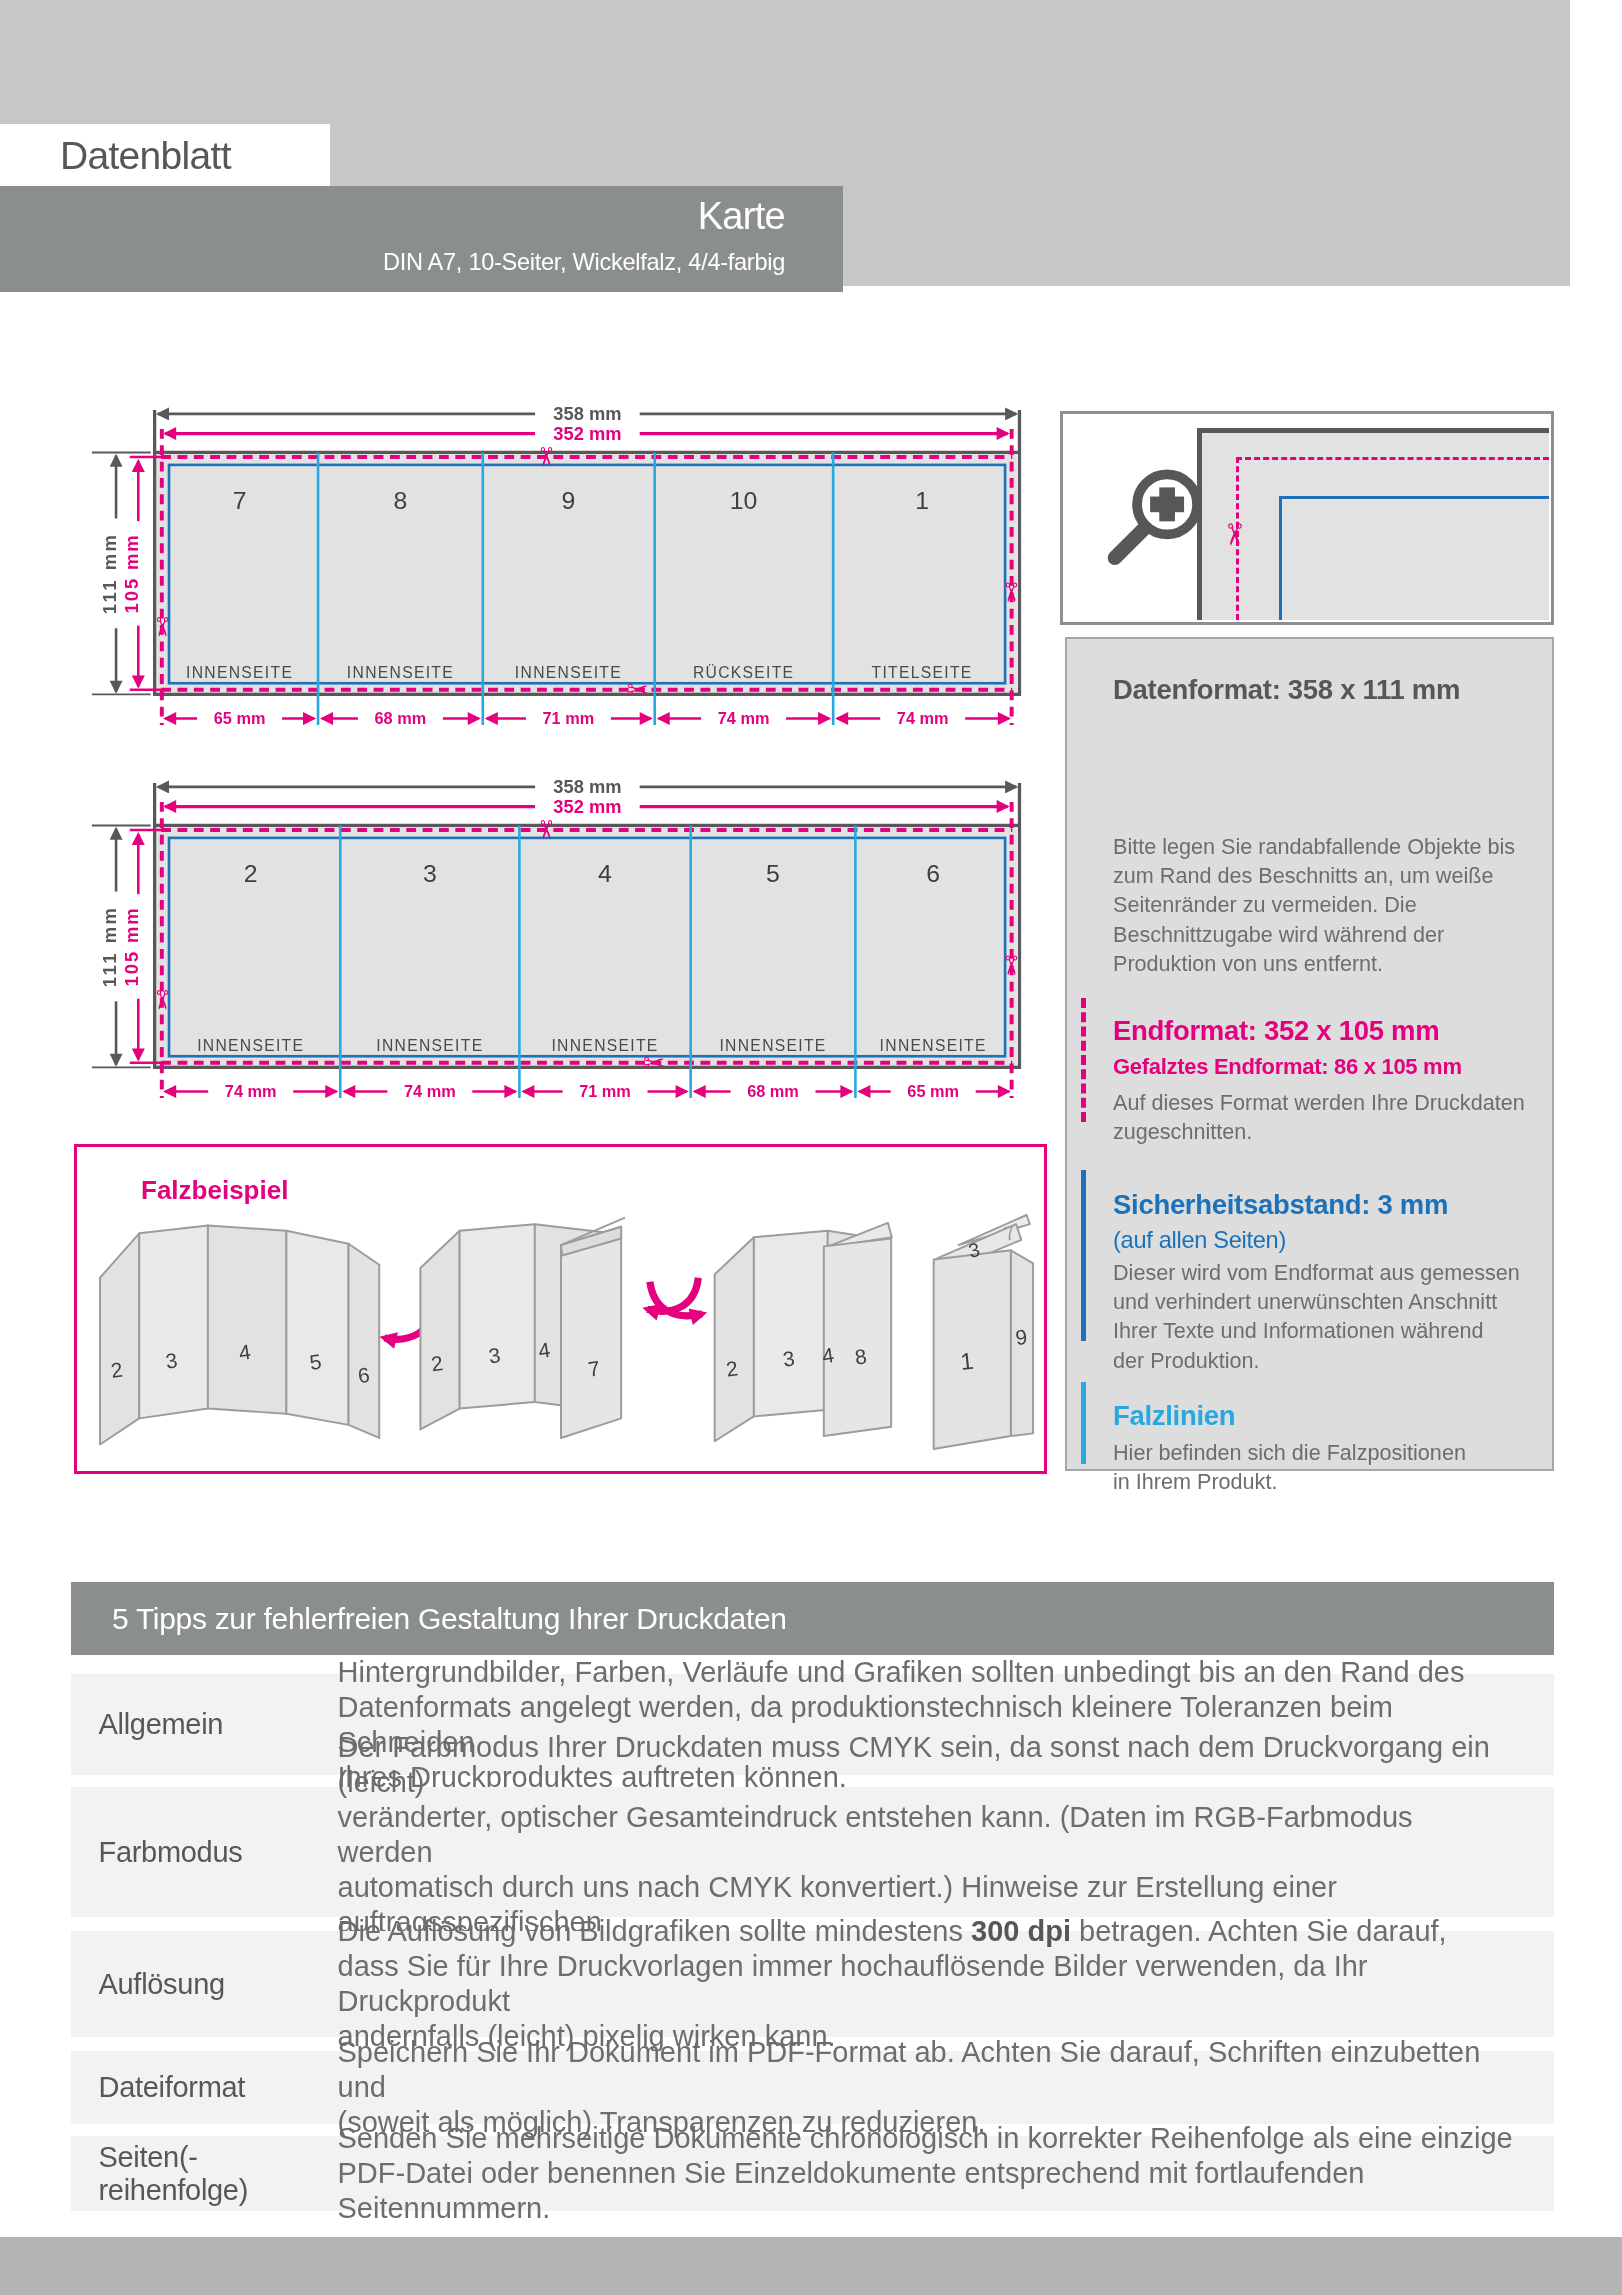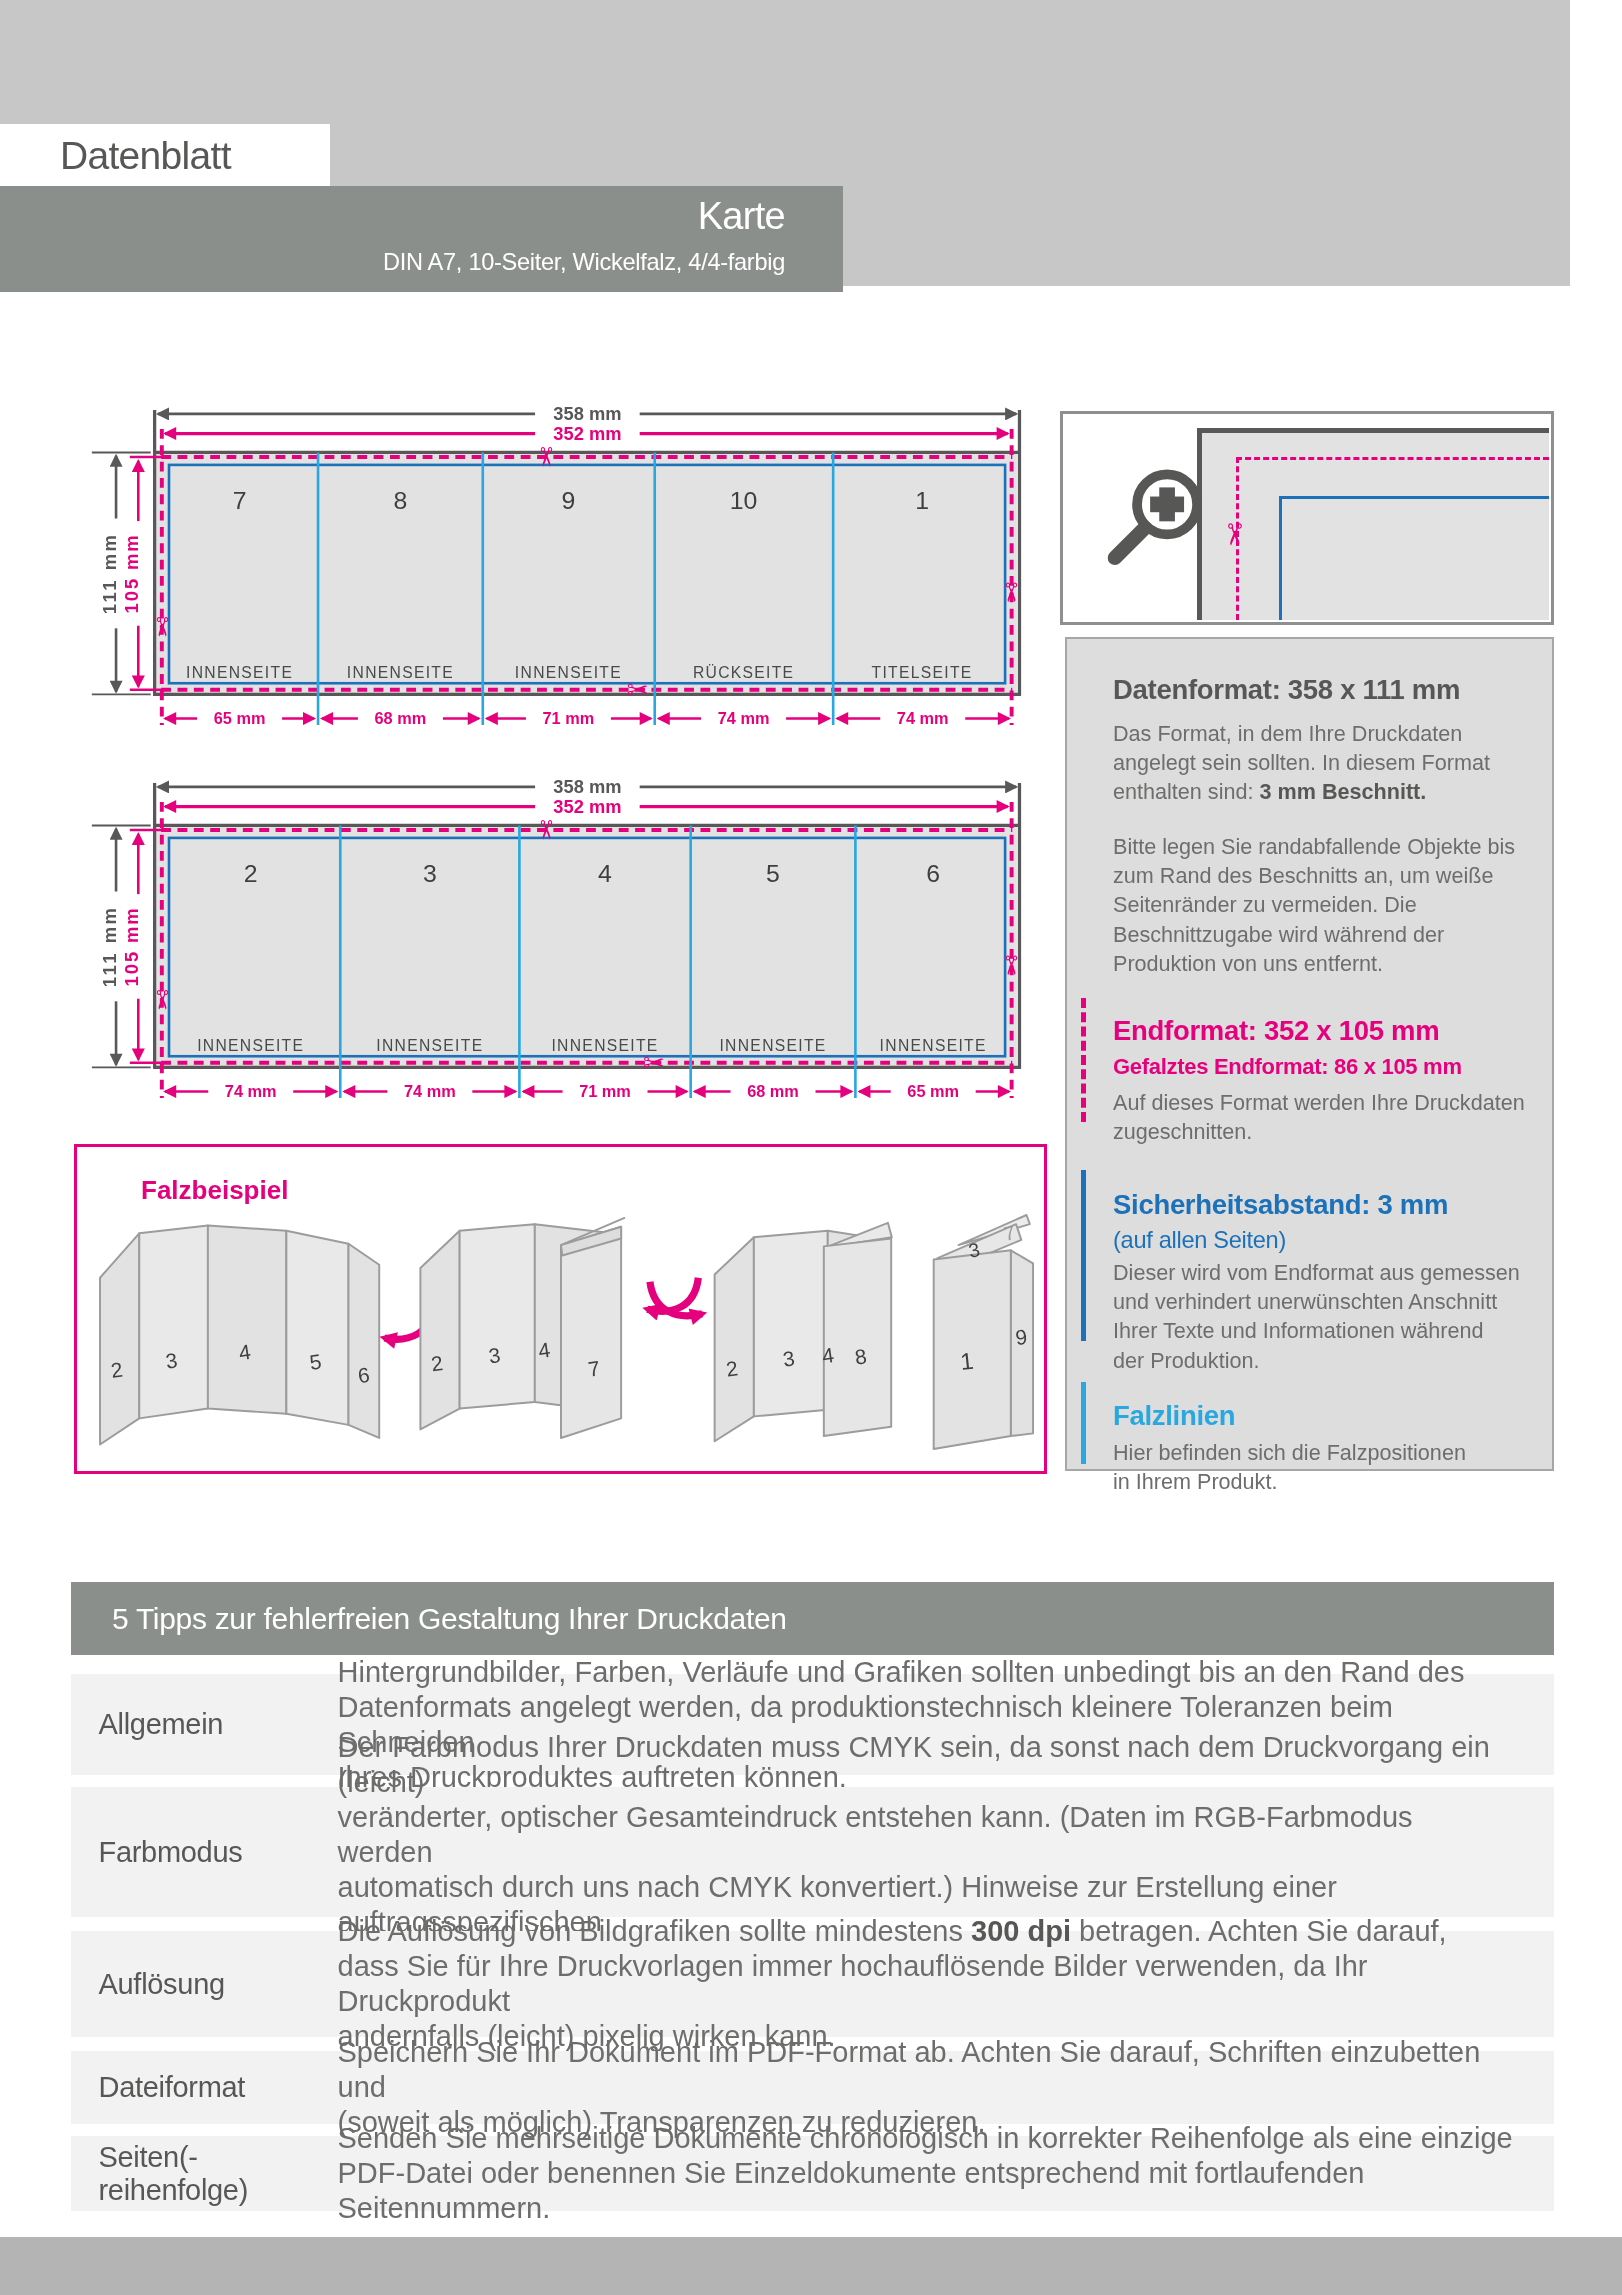--- a/index.html
+++ b/index.html
@@ -349,23 +349,20 @@
     <svg width="124" height="124" viewBox="0 0 190 190" style="position:absolute;left:31px;top:46px">
       <circle cx="112" cy="68" r="46" fill="none" stroke="#575756" stroke-width="15"></circle>
       <rect x="100" y="42" width="24" height="52" fill="#575756"></rect>
       <rect x="86" y="56" width="52" height="24" fill="#575756"></rect>
       <line x1="78" y1="104" x2="32" y2="150" stroke="#575756" stroke-width="22" stroke-linecap="round"></line>
     </svg>
   </div>
 
   <div class="abs side-panel">
     <h2 class="sh dark" style="top:11.8px">Datenformat: 358 x 111 mm</h2>
-    <p class="sp" style="top:58px"><span>Das Format, in dem Ihre Druckdaten
-angelegt sein sollten. In diesem Format
-enthalten sind: </span><b>3 mm Beschnitt.</b></p>
     <p class="sp" style="top:171px">Bitte legen Sie randabfallende Objekte bis
 zum Rand des Beschnitts an, um weiße
 Seitenränder zu vermeiden. Die
 Beschnittzugabe wird während der
 Produktion von uns entfernt.</p>
 
     <div class="accent pink" style="top:359px;height:124px"></div>
     <h2 class="sh pink" style="top:353px">Endformat: 352 x 105 mm</h2>
     <h3 class="sh pink small" style="top:393px">Gefalztes Endformat: 86 x 105 mm</h3>
     <p class="sp" style="top:427px">Auf dieses Format werden Ihre Druckdaten

